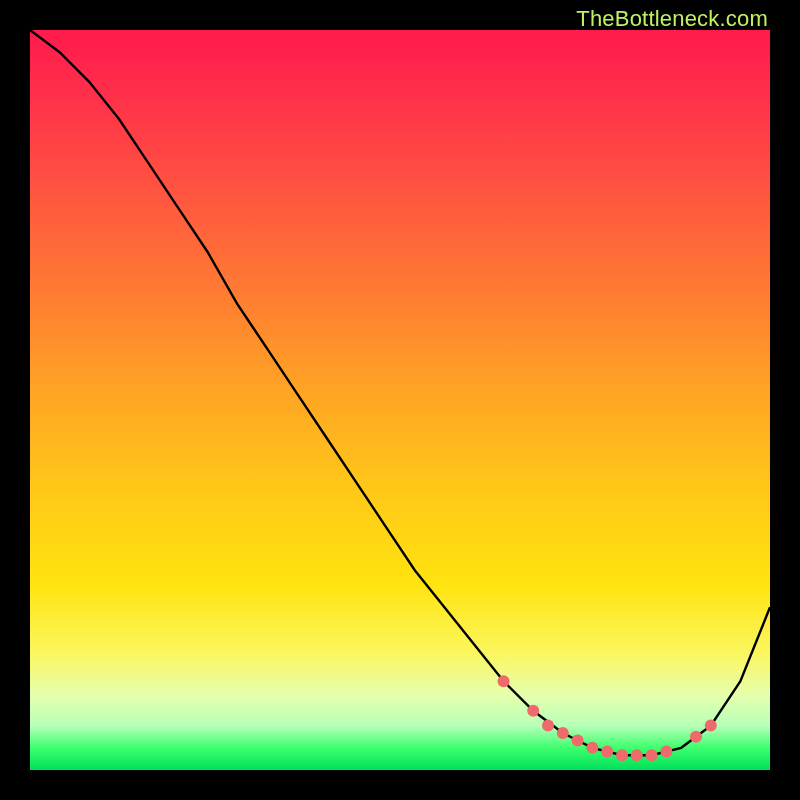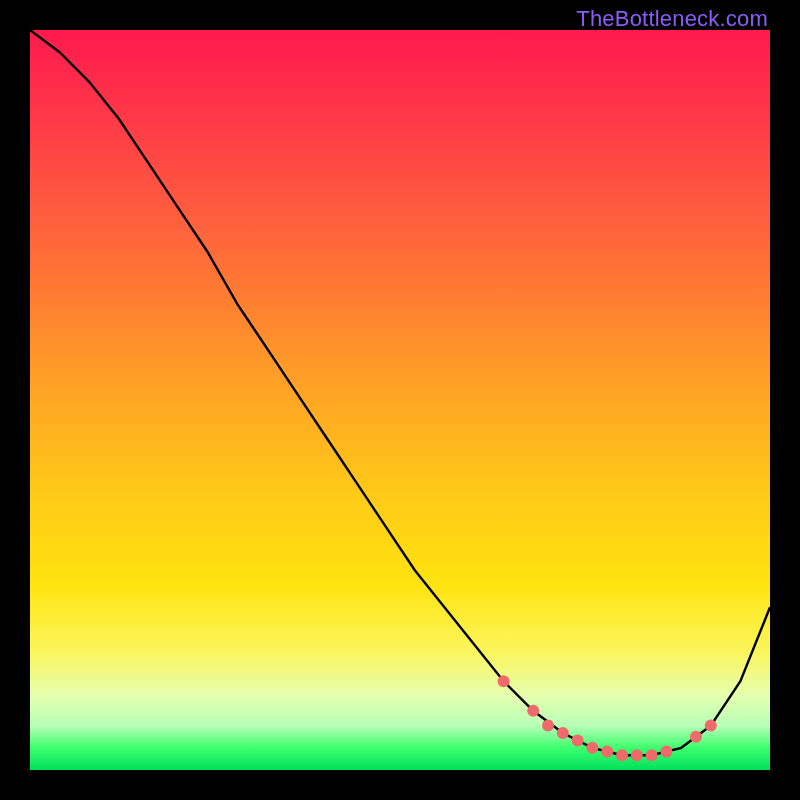--- a/index.html
+++ b/index.html
@@ -37,21 +37,21 @@
       #e4ffae 90%,
       #b8ffb8 94%,
       #3dff6e 97%,
       #00e05a 100%
     );
   }
   .watermark {
     position: absolute;
     top: 6px;
     right: 32px;
-    color: #8b5cf6;
+    color: #bef264;
     font-size: 22px;
     font-weight: 500;
     letter-spacing: 0.2px;
     user-select: none;
   }
   svg.curve {
     position: absolute;
     left: 0;
     top: 0;
     width: 740px;

